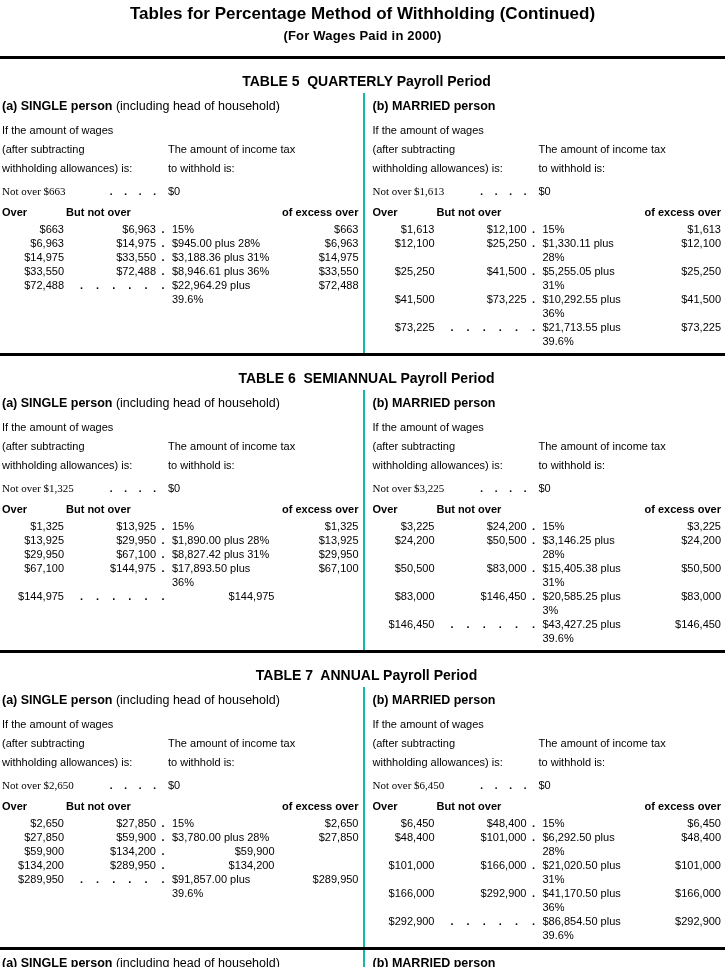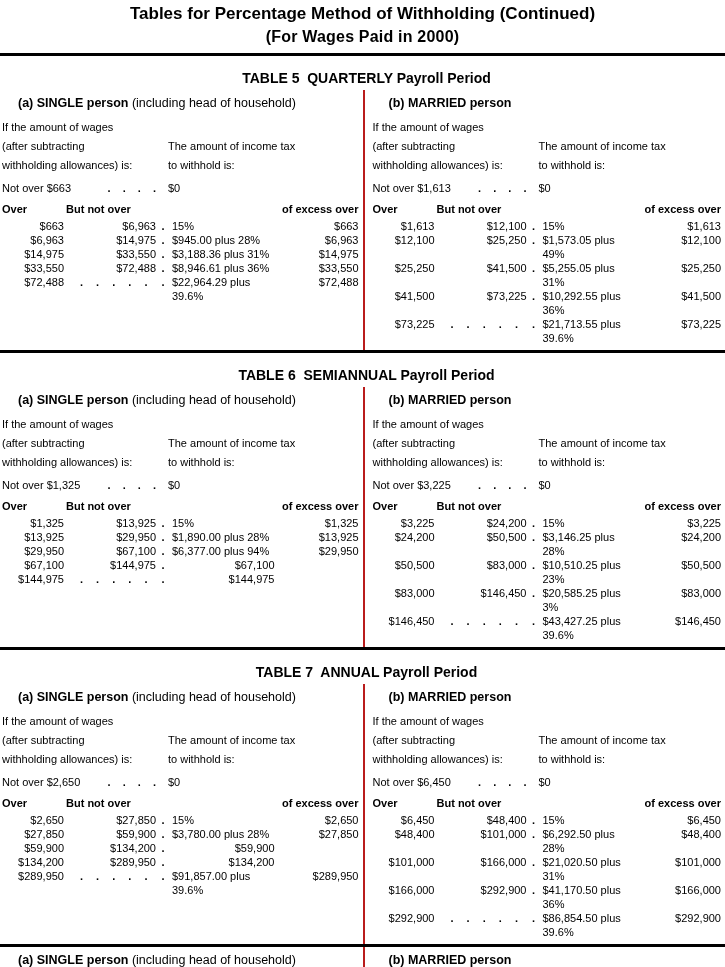--- a/index.html
+++ b/index.html
@@ -1,38 +1,38 @@
 <!DOCTYPE html>
 <html><head>
 <meta charset="utf-8">
 <style>
   html,body { margin:0; padding:0; background:#fff; }
   body {
     width:725px; min-height:967px; color:#000;
     font-family:"Liberation Sans", sans-serif; font-size:11px;
     -webkit-font-smoothing:none;
   }
-  .page-header { text-align:center; padding-top:3px; border-bottom:3px solid #000; padding-bottom:7px; }
+  .page-header { text-align:center; padding-top:3px; border-bottom:3px solid #000; padding-bottom:13px; }
   .page-title { font-size:17px; font-weight:bold; margin:1px 0 4px 0; }
-  .page-subtitle { font-size:16px; font-weight:bold; letter-spacing:0.2px; }
+  .page-subtitle { font-size:13px; font-weight:bold; letter-spacing:0.2px; }
 
   .table-title { text-align:center; font-size:14px; font-weight:bold; margin:14px 0 4px 8px; white-space:pre; }
 
   .halves { display:grid; grid-template-columns:1fr 1fr; border-bottom:3px solid #000; }
   .half { padding:5px 4px 5px 2px; }
-  .half.right { border-left:2px solid #b91c1c; padding-left:8px; }
+  .half.right { border-left:2px solid #14b8a6; padding-left:8px; }
 
   .half-heading { font-size:12.5px; margin:1px 0 8px 0; }
-  .hb { font-weight:bold;margin-left:16px; }
+  .hb { font-weight:bold; }
 
   .desc-grid { display:grid; grid-template-columns:166px 1fr; align-items:end; line-height:19px; margin-bottom:7px; }
   .desc { white-space:pre-line; }
 
   .not-over { display:grid; grid-template-columns:166px 1fr; margin-bottom:8px; }
-  .not-over-left { display:flex; }
+  .not-over-left { display:flex;font-family:Liberation Serif, serif; }
   .no-dots { margin-left:auto; padding-right:12px; word-spacing:9px; font-weight:bold; }
 
   .col-head, .row { display:grid; grid-template-columns:62px 92px 14px 1fr 84px; }
   .col-head { font-weight:bold; line-height:14px; margin-bottom:3px; }
   .ch-bno { grid-column:2/3; padding-left:2px; }
   .ch-excess { grid-column:3/6; text-align:right; }
 
   .row { line-height:14px; }
   .c-over { text-align:right; }
   .c-bno  { text-align:right; }
@@ -148,21 +148,21 @@
     <div class="c-bno">$12,100</div>
     <div class="c-sep">.</div>
     <div class="c-tax">15%</div>
     <div class="c-excess">$1,613</div>
   </div>
 
   <div class="row">
     <div class="c-over">$12,100</div>
     <div class="c-bno">$25,250</div>
     <div class="c-sep">.</div>
-    <div class="c-tax">$1,573.05 plus 49%</div>
+    <div class="c-tax">$1,330.11 plus 28%</div>
     <div class="c-excess">$12,100</div>
   </div>
 
   <div class="row">
     <div class="c-over">$25,250</div>
     <div class="c-bno">$41,500</div>
     <div class="c-sep">.</div>
     <div class="c-tax">$5,255.05 plus 31%</div>
     <div class="c-excess">$25,250</div>
   </div>
@@ -227,28 +227,29 @@
     <div class="c-bno">$29,950</div>
     <div class="c-sep">.</div>
     <div class="c-tax">$1,890.00 plus 28%</div>
     <div class="c-excess">$13,925</div>
   </div>
 
   <div class="row">
     <div class="c-over">$29,950</div>
     <div class="c-bno">$67,100</div>
     <div class="c-sep">.</div>
-    <div class="c-tax">$6,377.00 plus 94%</div>
+    <div class="c-tax">$8,827.42 plus 31%</div>
     <div class="c-excess">$29,950</div>
   </div>
 
   <div class="row">
     <div class="c-over">$67,100</div>
     <div class="c-bno">$144,975</div>
     <div class="c-sep">.</div>
+    <div class="c-tax">$17,893.50 plus 36%</div>
     <div class="c-excess">$67,100</div>
   </div>
 
   <div class="row">
     <div class="c-over">$144,975</div>
     <div class="c-bno leader">. . . . .</div>
     <div class="c-sep">.</div>
     <div class="c-excess">$144,975</div>
   </div>
 </div>
@@ -291,21 +292,21 @@
     <div class="c-bno">$50,500</div>
     <div class="c-sep">.</div>
     <div class="c-tax">$3,146.25 plus 28%</div>
     <div class="c-excess">$24,200</div>
   </div>
 
   <div class="row">
     <div class="c-over">$50,500</div>
     <div class="c-bno">$83,000</div>
     <div class="c-sep">.</div>
-    <div class="c-tax">$10,510.25 plus 23%</div>
+    <div class="c-tax">$15,405.38 plus 31%</div>
     <div class="c-excess">$50,500</div>
   </div>
 
   <div class="row">
     <div class="c-over">$83,000</div>
     <div class="c-bno">$146,450</div>
     <div class="c-sep">.</div>
     <div class="c-tax">$20,585.25 plus 3%</div>
     <div class="c-excess">$83,000</div>
   </div>

